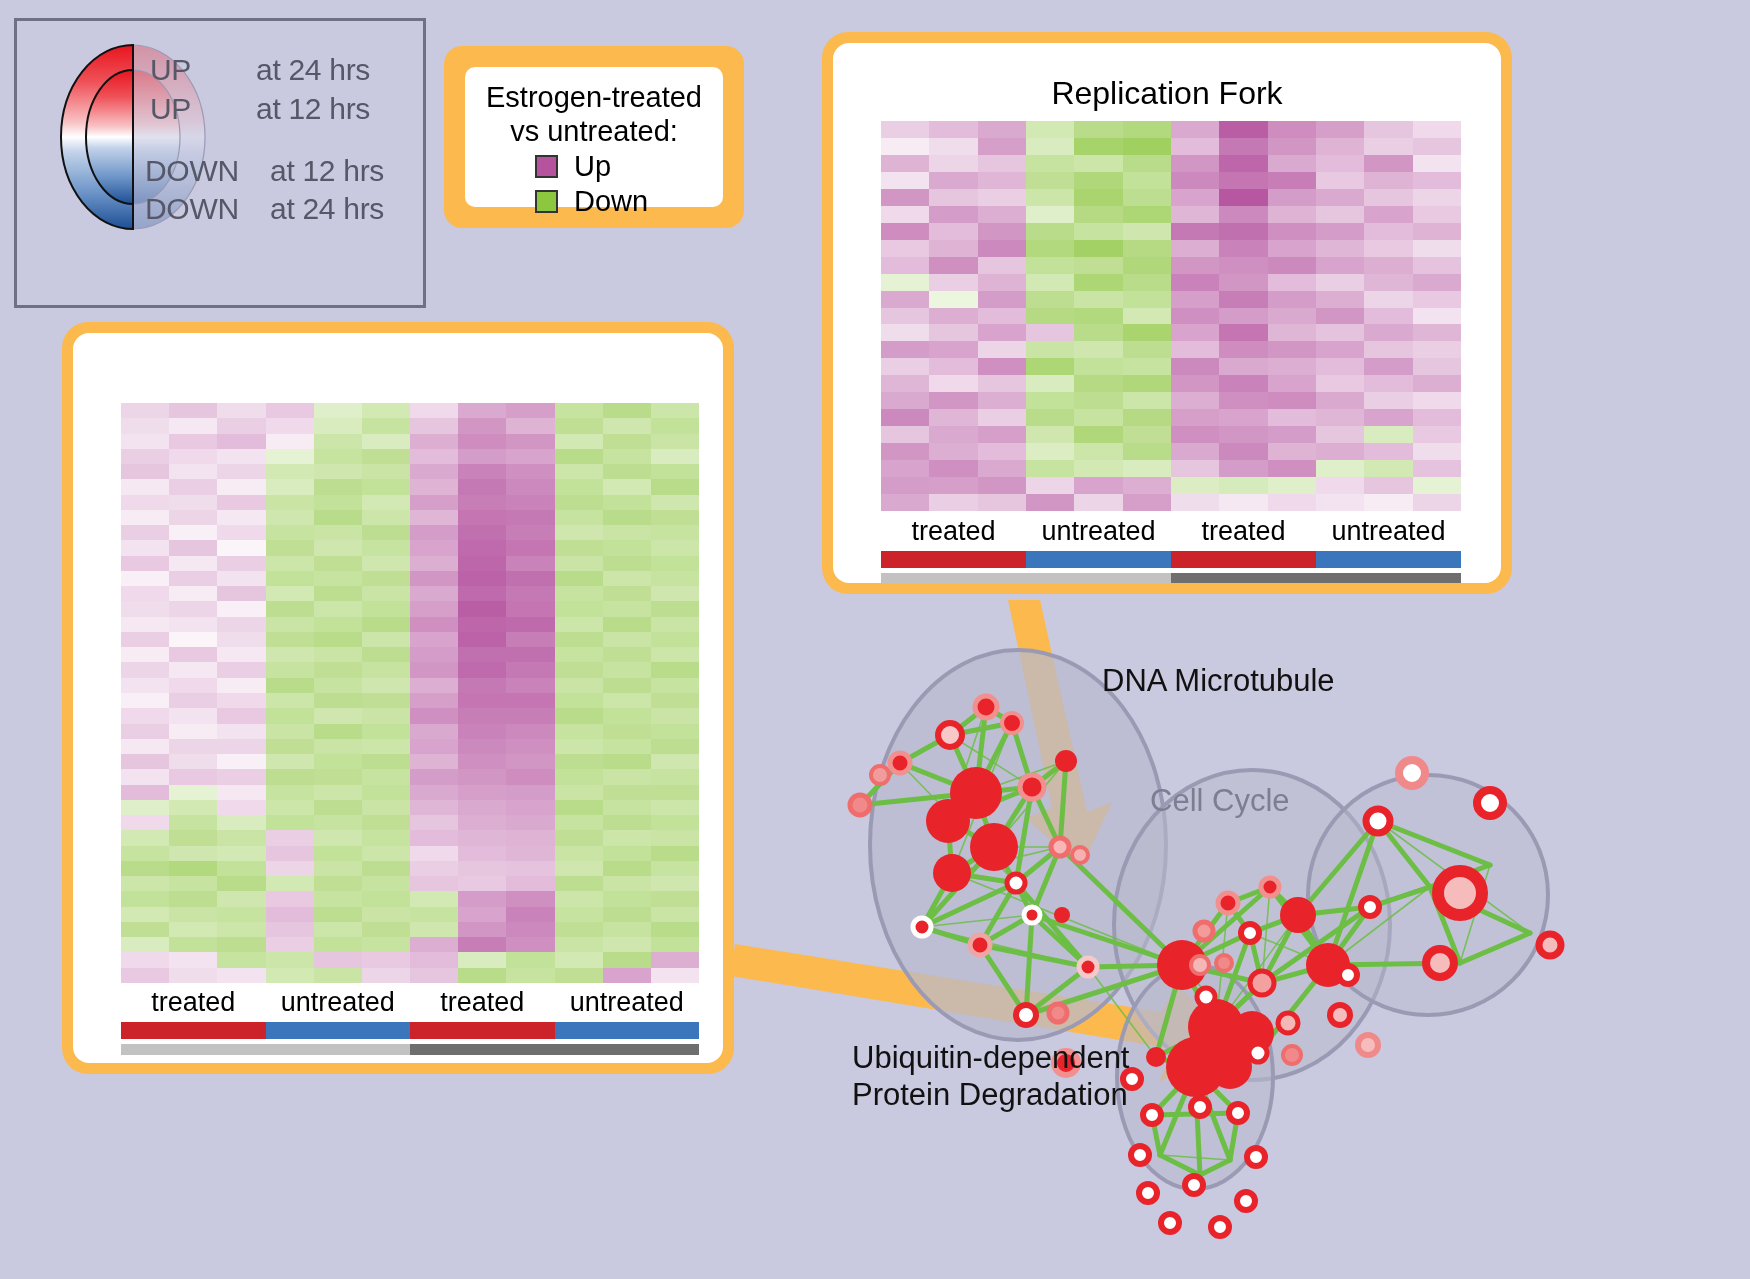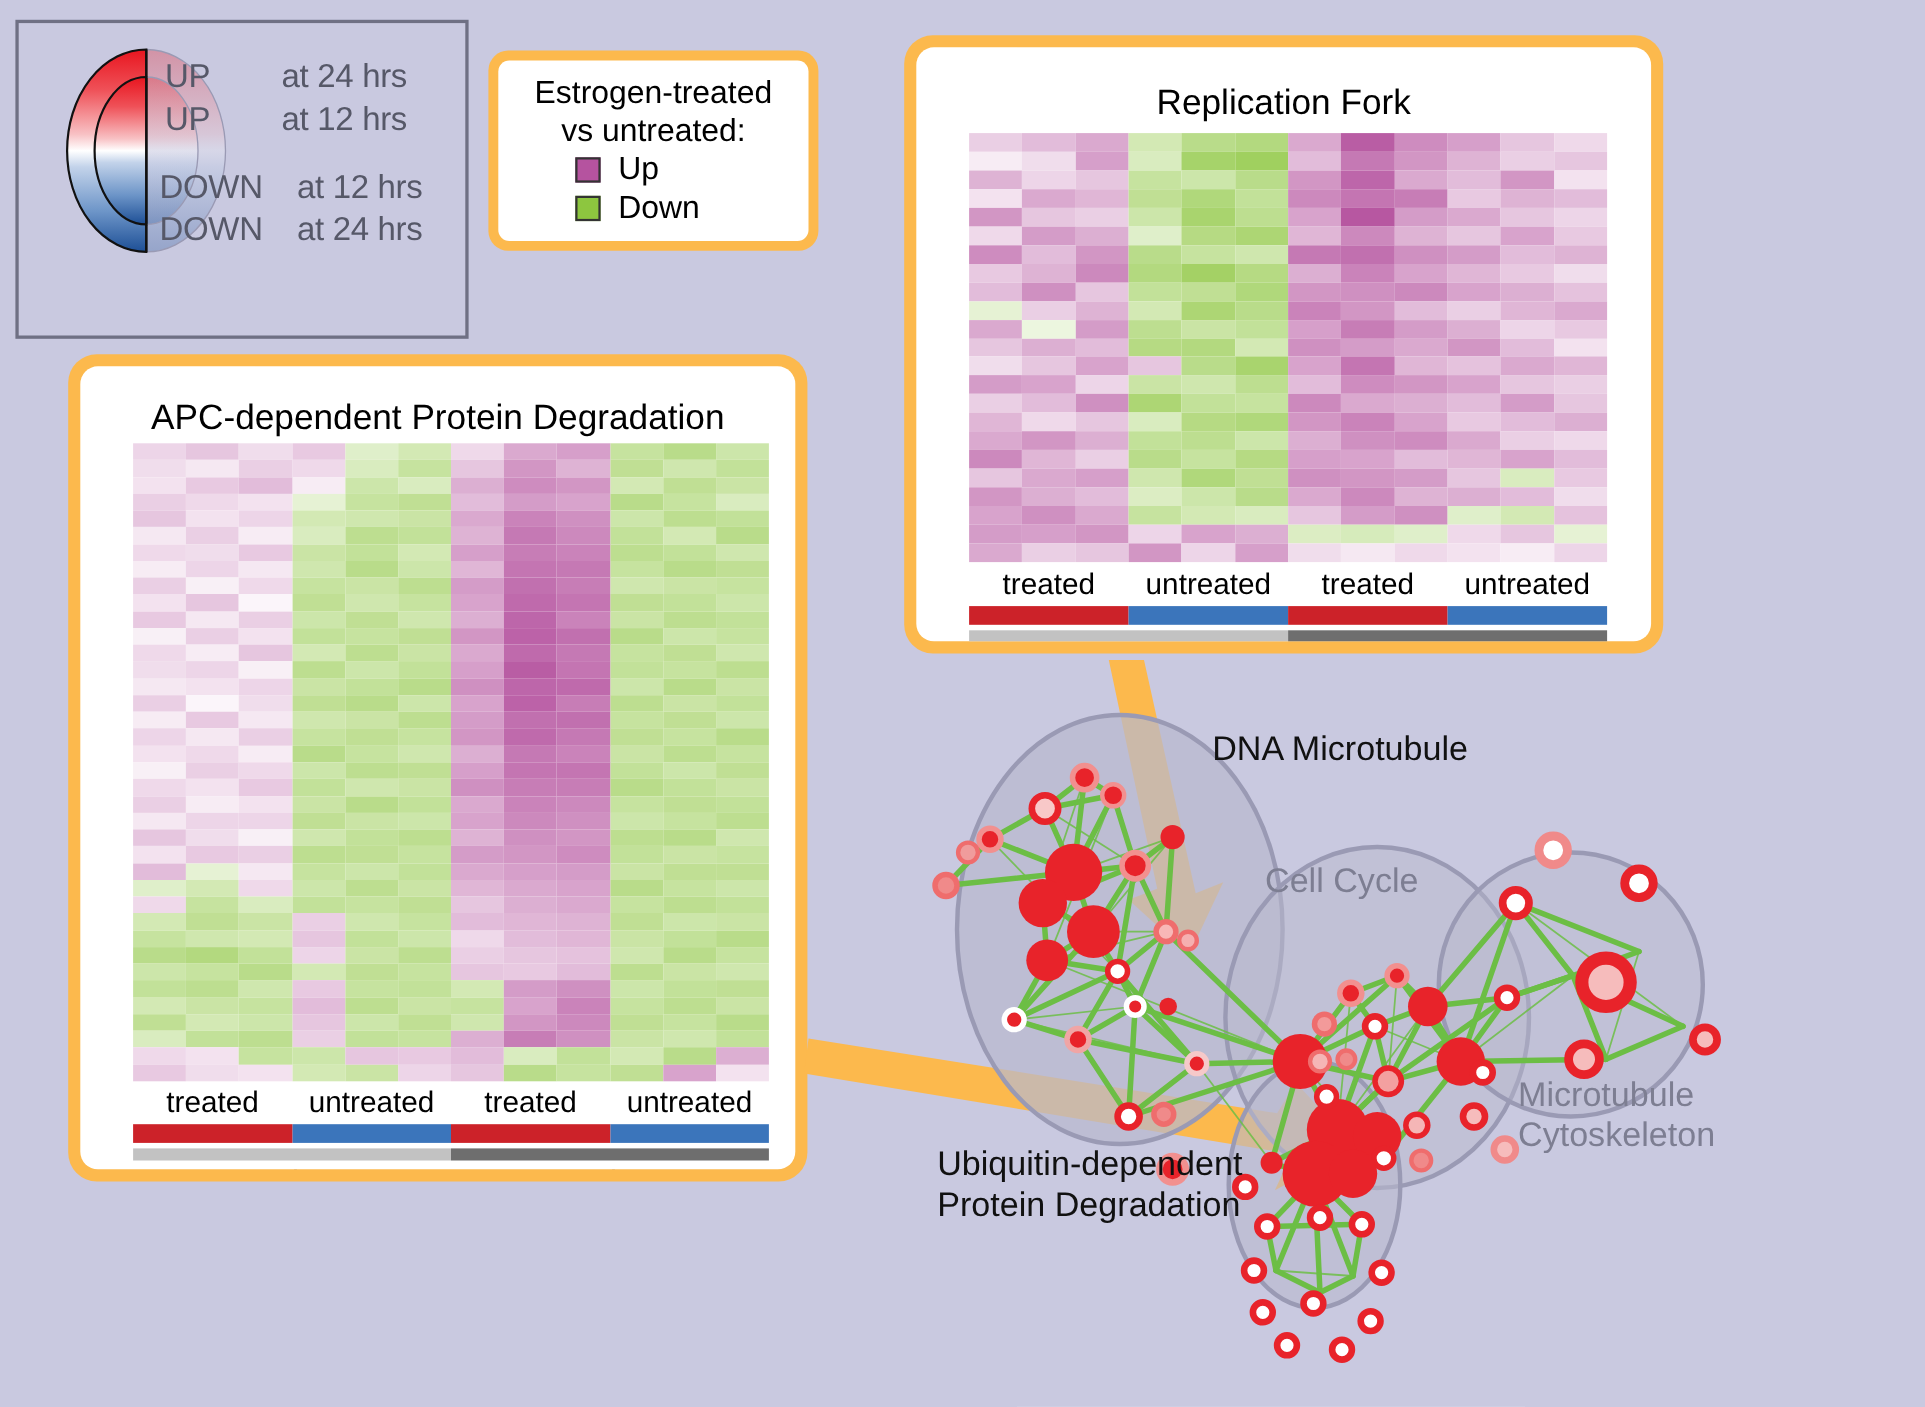--- a/index.html
+++ b/index.html
@@ -56,21 +56,21 @@
   
   #updown-card {
     position: absolute;
     left: 444px;
     top: 46px;
     width: 300px;
     height: 182px;
     background: #fcb94d;
     border-radius: 18px;
     box-sizing: border-box;
-    padding: 9px;
+    padding: 21px;
   }
   #updown-inner {
     width: 100%;
     height: 100%;
     background: #ffffff;
     border-radius: 10px;
     box-sizing: border-box;
     padding: 14px 10px 6px 10px;
     text-align: center;
   }
@@ -544,21 +544,20 @@
       <div class="time-bar" style="left:48px; top:530px; width:580px;">
         <div class="time-12" style="background: rgb(194, 194, 194);"></div>
         <div class="time-24" style="background: rgb(110, 110, 110);"></div>
       </div>
 
     </div>
   </div>
 
   <div class="panel" id="panel-apc" style="left:62px; top:322px; width:672px; height:752px;">
     <div class="panel-inner">
-      <div class="panel-title" style="top:28px;">APC-dependent Protein Degradation</div>
       <div class="heatmap" id="hm-apc" style="left: 48px; top: 70px; width: 578px; height: 580px; grid-template-columns: repeat(12, 1fr); grid-template-rows: repeat(38, 1fr);">
           <div class="hm-cell" style="background: rgb(237, 213, 232);"></div>
           <div class="hm-cell" style="background: rgb(230, 198, 223);"></div>
           <div class="hm-cell" style="background: rgb(240, 221, 236);"></div>
           <div class="hm-cell" style="background: rgb(232, 201, 225);"></div>
           <div class="hm-cell" style="background: rgb(223, 239, 202);"></div>
           <div class="hm-cell" style="background: rgb(211, 233, 180);"></div>
           <div class="hm-cell" style="background: rgb(239, 217, 234);"></div>
           <div class="hm-cell" style="background: rgb(218, 169, 207);"></div>
           <div class="hm-cell" style="background: rgb(214, 159, 202);"></div>
@@ -1245,19 +1244,17 @@
         <circle cx="640" cy="348" r="14" fill="#f6bcbc" stroke="#e8232a" stroke-width="8"></circle>
         <circle cx="750" cy="330" r="11" fill="#f6bcbc" stroke="#e8232a" stroke-width="7"></circle>
         <circle cx="548" cy="360" r="9" fill="#ffffff" stroke="#e8232a" stroke-width="6"></circle>
         <circle cx="540" cy="400" r="10" fill="#f6bcbc" stroke="#e8232a" stroke-width="6"></circle>
         <circle cx="568" cy="430" r="10" fill="#f6bcbc" stroke="#f08a8a" stroke-width="6"></circle>
       </g>
     </svg>
 
     <div class="net-label dark" style="left:302px; top:48px;">DNA Microtubule</div>
     <div class="net-label grey" style="left:350px; top:168px;">Cell Cycle</div>
-    <div class="net-label grey" style="left:580px; top:362px;">Microtubule
-Cytoskeleton</div>
     <div class="net-label dark" style="left:52px;  top:425px;">Ubiquitin-dependent
 Protein Degradation</div>
   </div>
 
 </div>
 
 </body></html>

